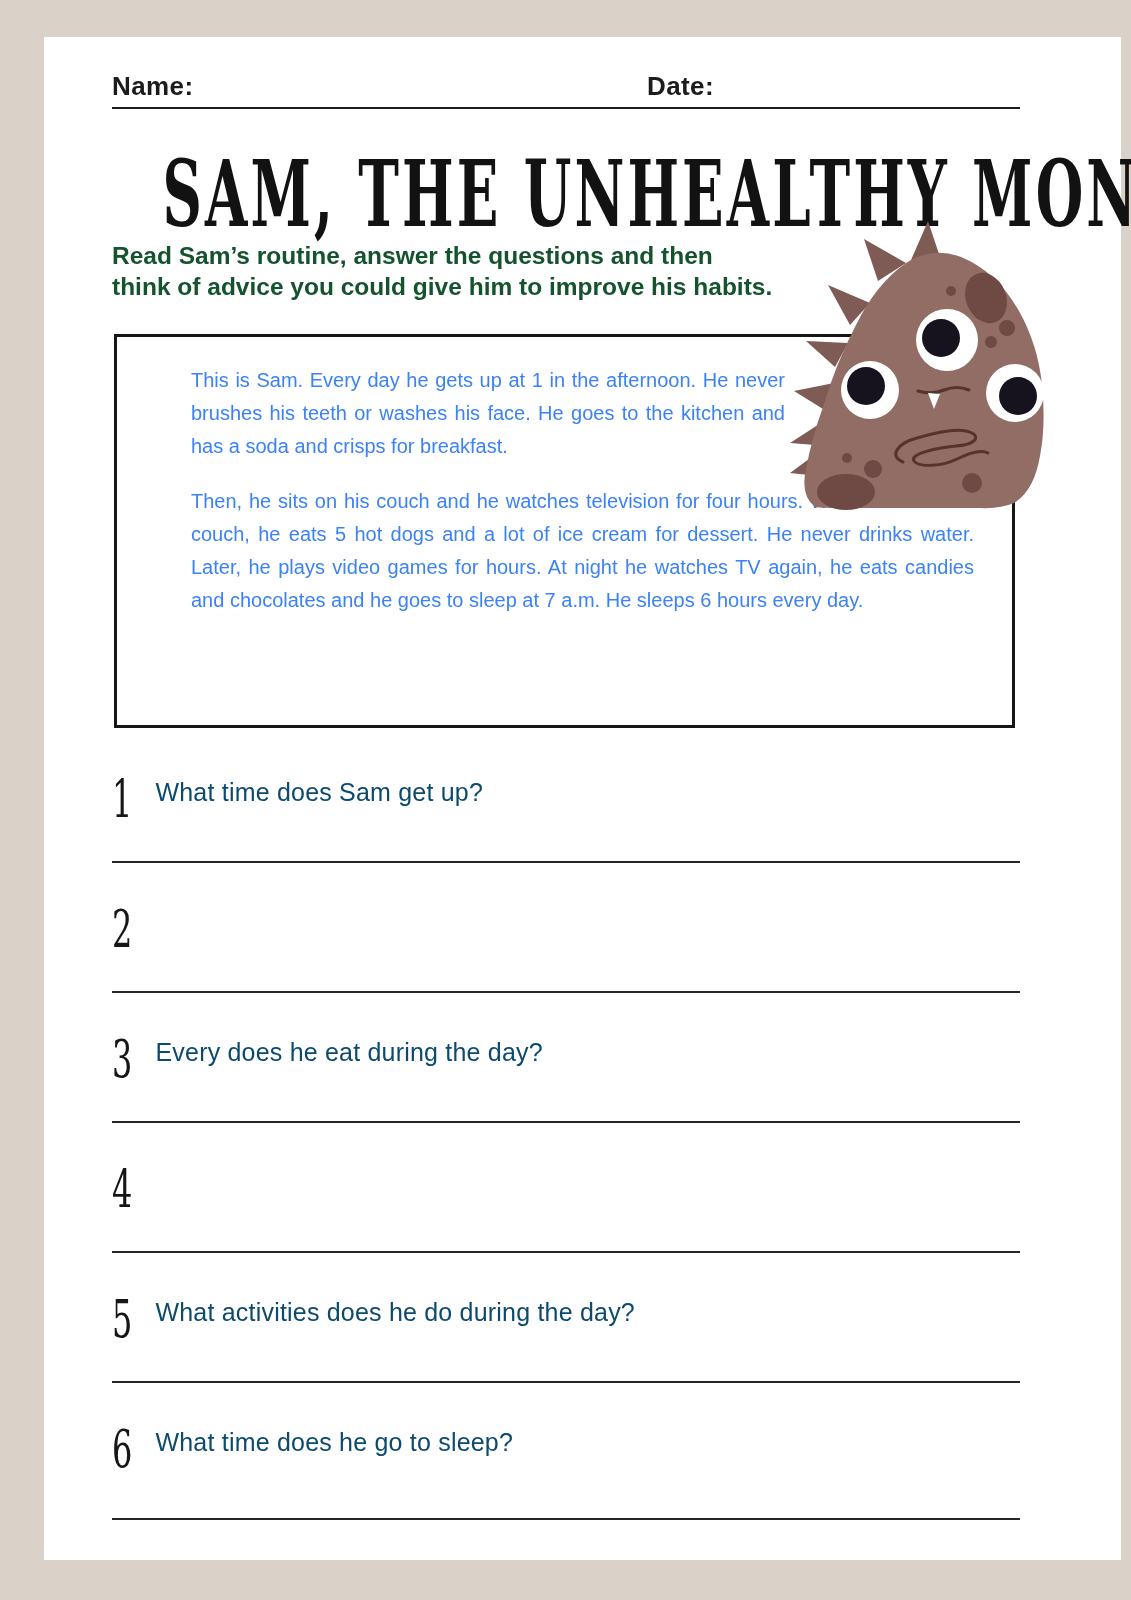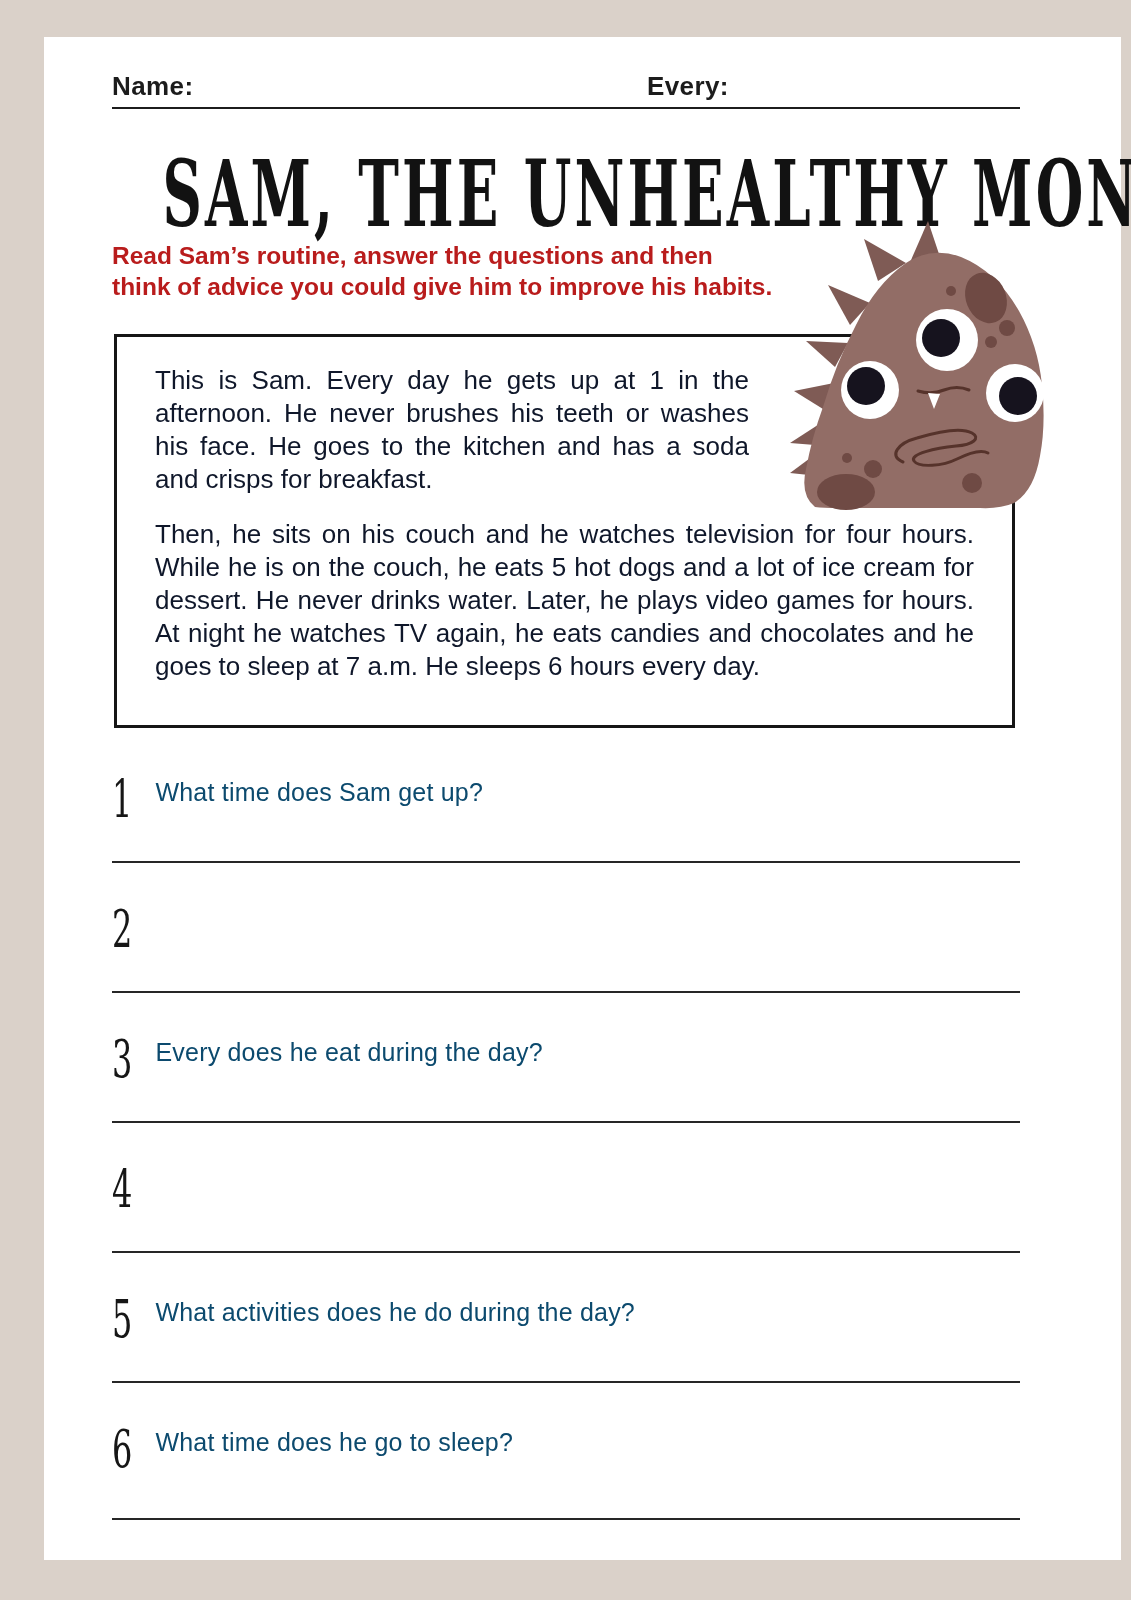--- a/index.html
+++ b/index.html
@@ -47,36 +47,37 @@
     transform: scale(0.78, 1.32);
     transform-origin: center top;
   }
   
   .instructions {
     position: absolute;
     left: 68px; top: 203px;
     font-size: 24.5px;
     font-weight: 700;
     line-height: 31px;
-    color: #b91c1c;
+    color: #14532d;
   }
   
   .passage-box {
     position: absolute;
     left: 70px; top: 297px;
     width: 901px; height: 394px;
     border: 3px solid #161616;
     padding: 27px 38px 0 38px;
     background: #ffffff;
   }
   .passage-box p {
-    font-size: 26px;
+    font-size: 20px;
     line-height: 33px;
     text-align: justify;
-    color: #0f172a;
+    color: #3b82f6;
+    margin-left: 36px;
   }
   .passage-p1 { width: 594px; }
   .passage-p2 { margin-top: 22px; }
   
   .monster {
     position: absolute;
     left: 746px; top: 178px;
     width: 260px; height: 300px;
   }
   
@@ -116,21 +117,21 @@
     border-top: 2px solid #262626;
   }
   .q:last-child .q-rule { top: 96px; }
 </style>
 </head>
 <body>
 
 <div class="page">
 
   <div class="hdr-label hdr-name">Name:</div>
-  <div class="hdr-label hdr-date">Every:</div>
+  <div class="hdr-label hdr-date">Date:</div>
   <div class="hdr-rule"></div>
 
   <div class="title">SAM, THE UNHEALTHY MONSTER</div>
 
   <div class="instructions">
     <div>Read Sam’s routine, answer the questions and then</div>
     <div>think of advice you could give him to improve his habits.</div>
   </div>
 
   <div class="passage-box">

